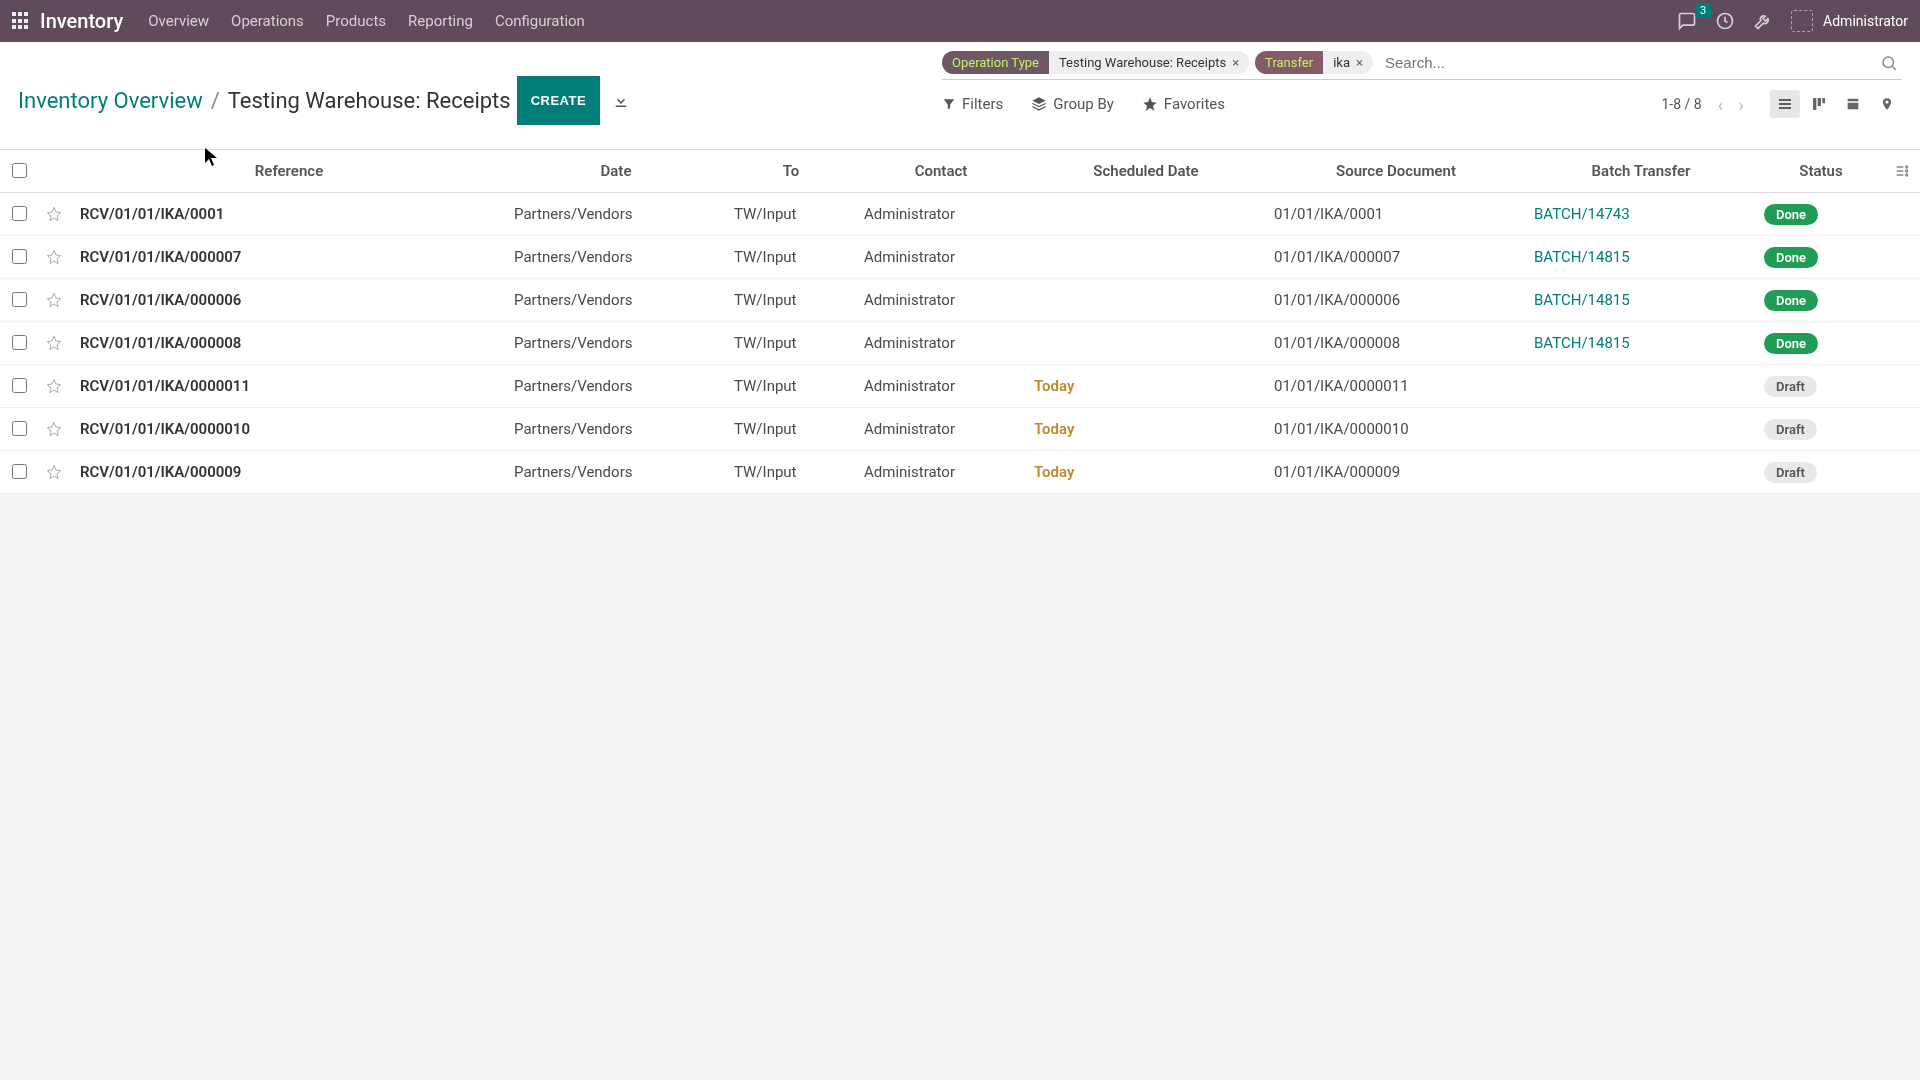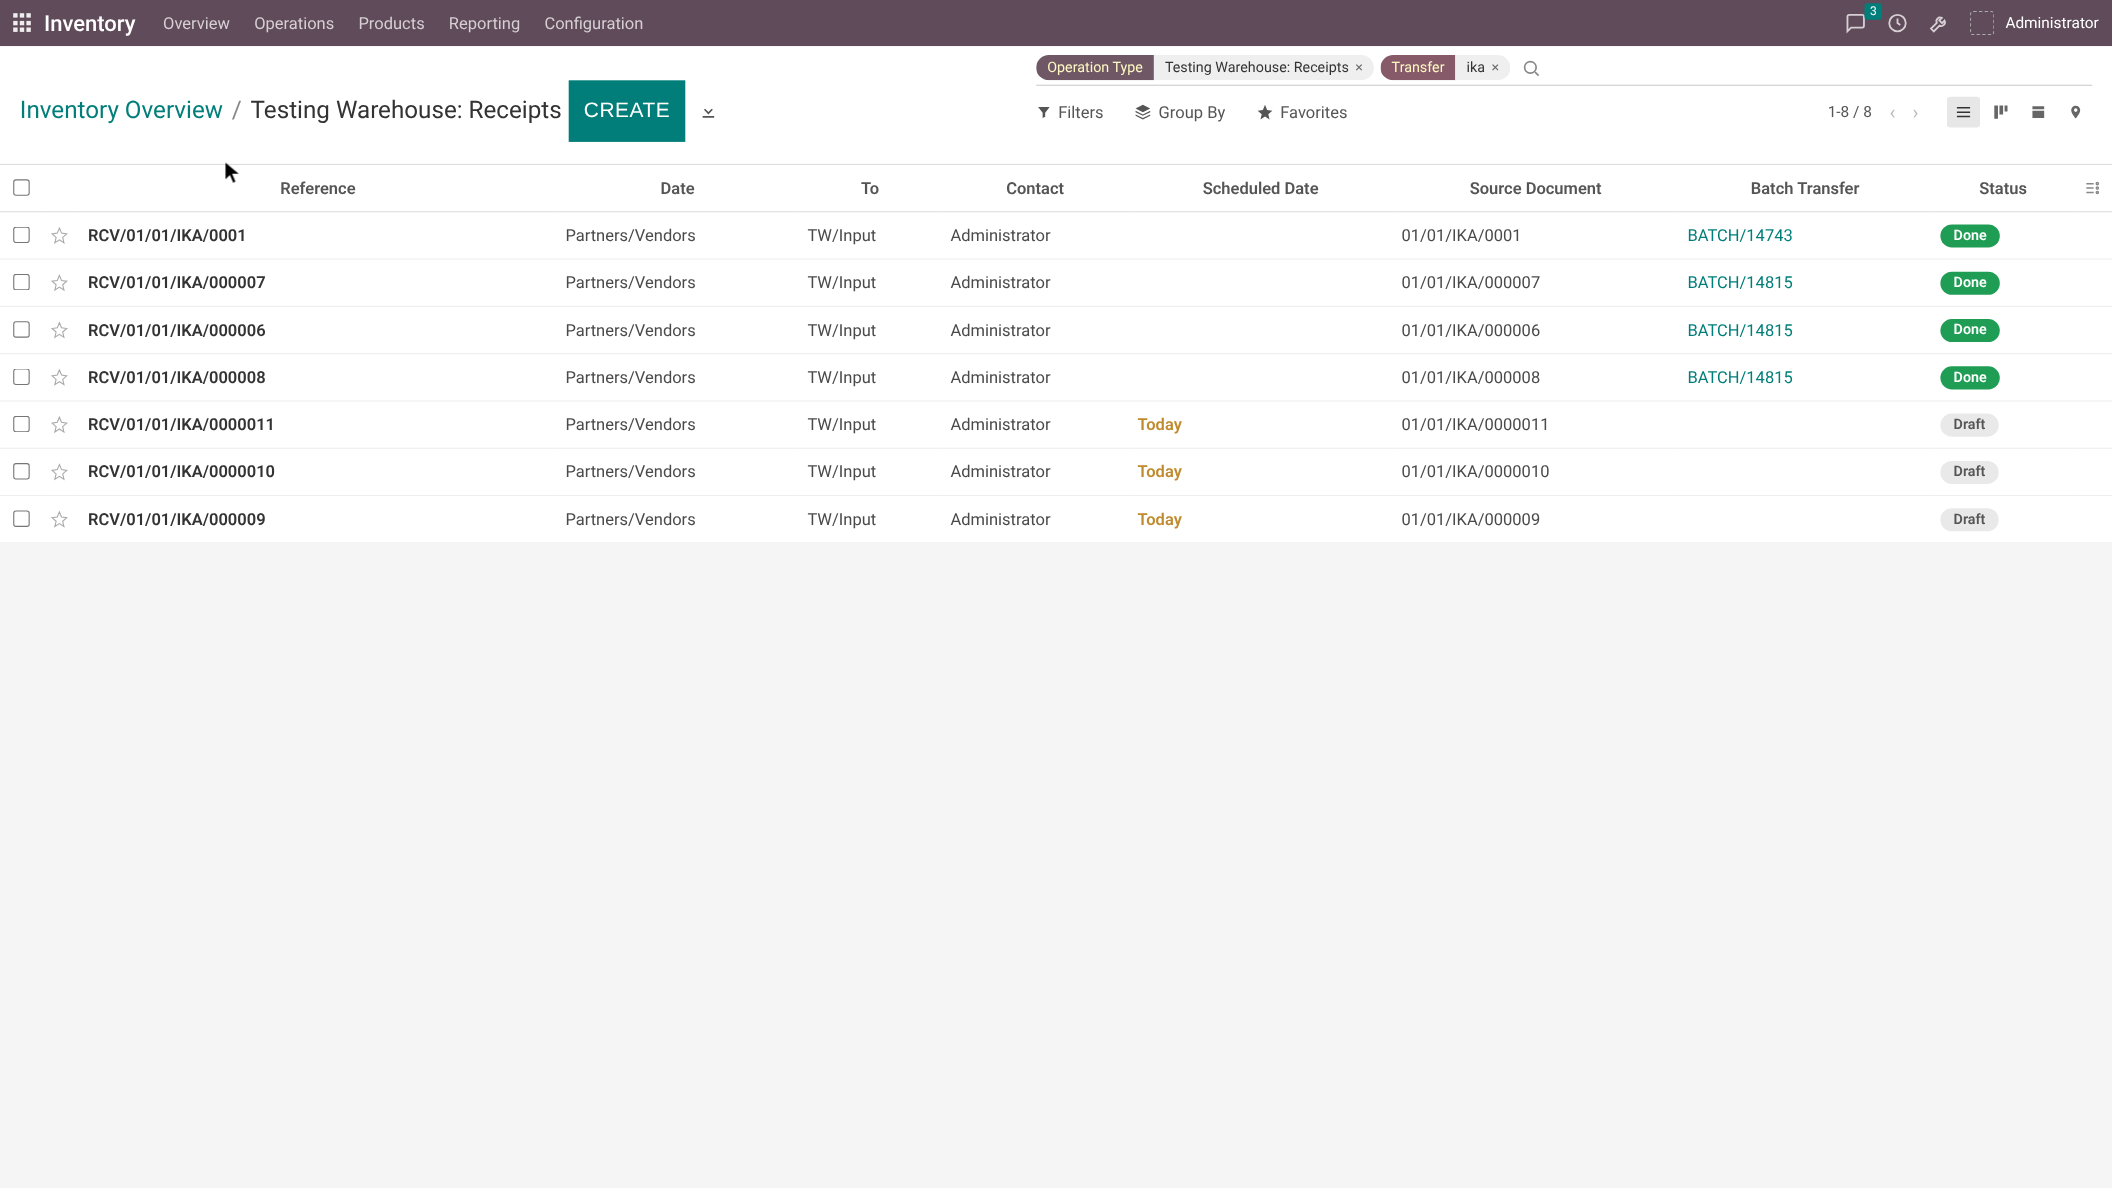--- a/index.html
+++ b/index.html
@@ -59,38 +59,38 @@
     height:108px;
     position:relative;
   }
   .left-col{display:flex;gap:6px;}
   .breadcrumb{font-size:22px;color:#333;display:flex;align-items:center;gap:8px;}
   .breadcrumb a{color:var(--accent-dark);text-decoration:none;cursor:pointer;}
   .breadcrumb .sep{color:#888;}
   .btnrow{display:flex;align-items:center;gap:12px;}
   .create-btn{
     background:var(--accent-dark); color:#fff; border:none;
-    padding:17px 14px; font-weight:400; letter-spacing:.5px;
-    font-size:19px; cursor:pointer;
+    padding:17px 14px; font-weight:700; letter-spacing:.5px;
+    font-size:13px; cursor:pointer;
   }
   .dl-btn{color:#555;cursor:pointer;font-size:17px;}
   .right-col{
     position:absolute; right:18px; top:8px;
     display:flex; flex-direction:column; align-items:flex-end; gap:10px;
     width:960px;
   }
   .searchwrap{
     display:flex; align-items:center; width:100%;
     border-bottom:1px solid #ccc; padding-bottom:4px;
   }
   .facet{
     display:flex; align-items:center; border-radius:12px; overflow:hidden;
     margin-right:6px; font-size:13px;
   }
-  .facet .k{background:var(--tag1);color:#fef9c3;padding:4px 10px;}
+  .facet .k{background:var(--tag1);color:#bef264;padding:4px 10px;}
   .facet .v{background:#efefef;color:#333;padding:4px 10px;display:flex;align-items:center;gap:6px;}
   .facet.alt .k{background:var(--tag2);}
   .facet .x{cursor:pointer;color:#666;}
   .searchinput{flex:1;border:none;outline:none;font-size:15px;padding:4px 6px;background:transparent;}
   .searchicon{color:#888;cursor:pointer;padding:0 4px;}
   .toolbar2{
     display:flex; align-items:center; width:100%;
   }
   .fgroup{display:flex;align-items:center;gap:28px;color:#555;font-size:15px;}
   .fgroup .fi{display:flex;align-items:center;gap:6px;cursor:pointer;}
@@ -201,20 +201,21 @@
             </span>
           </div>
           <div class="facet alt">
             <span class="k">Transfer</span>
             <span class="v">
               <span>ika</span>
               <span class="x">×</span>
             </span>
           </div>
         </div>
+      <input class="searchinput" placeholder="Search..." style="">
       <span class="searchicon">
         <svg width="18" height="18" viewBox="0 0 24 24" fill="none" stroke="currentColor" stroke-width="2">
             <circle cx="11" cy="11" r="7"></circle>
             <path d="m21 21-4.3-4.3"></path>
           </svg>
       </span>
     </div>
     <div class="toolbar2">
       <div class="fgroup">
         <div class="fi">

